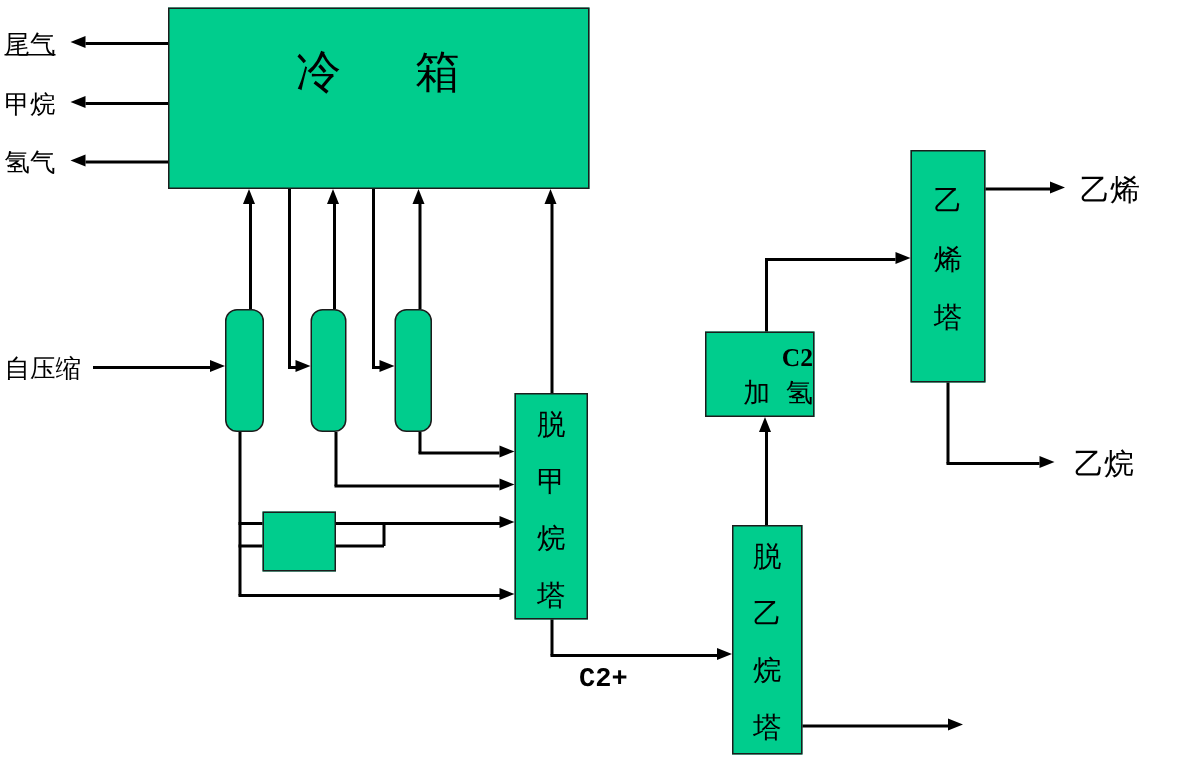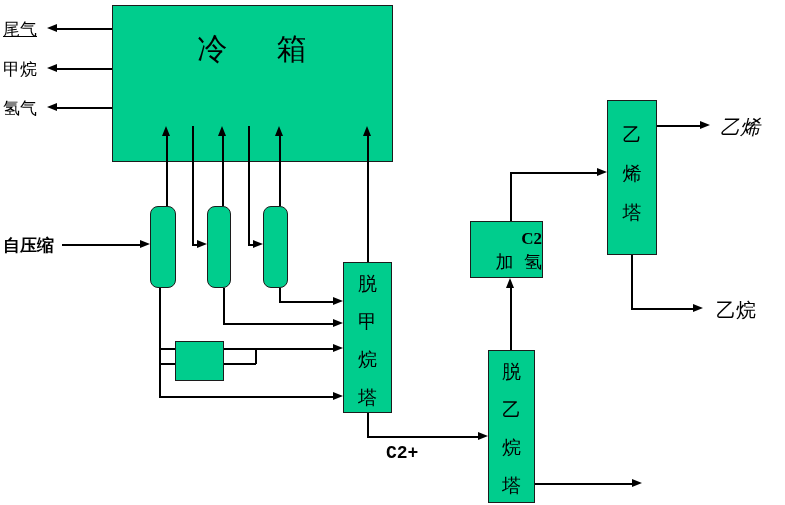--- a/index.html
+++ b/index.html
@@ -31,21 +31,21 @@
   }
   .c2h{position:absolute;left:0;right:0;top:5px;text-align:right;}
   .c2h .l1{font-size:17px;line-height:23px;font-weight:bold;}
   .c2h .l2{font-size:18px;line-height:25px;word-spacing:6px;}
 </style>
 </head>
 <body>
 
 <div id="stage">
 
-  <div class="box" style="left:112px;top:5px;width:281px;height:157px;">
+  <div class="box" style="left:112px;top:5px;width:281px;height:121px;">
     <div class="coldtitle">冷 箱</div>
   </div>
 
   <div class="box rbox" style="left:150px;top:206px;width:26px;height:82px;"></div>
   <div class="box rbox" style="left:207px;top:206px;width:24px;height:82px;"></div>
   <div class="box rbox" style="left:263px;top:206px;width:25px;height:82px;"></div>
 
   <div class="box" style="left:175px;top:341px;width:49px;height:40px;"></div>
 
   <div class="box" style="left:343px;top:262px;width:49px;height:151px;">
@@ -86,21 +86,21 @@
   <div class="al" style="left:47px;top:24px;"></div>
 
   <div class="lbl" style="left:3px;top:60px;">甲烷</div>
   <div class="h" style="left:57px;top:68px;width:55px;"></div>
   <div class="al" style="left:47px;top:64px;"></div>
 
   <div class="lbl" style="left:3px;top:99px;text-align:right;">氢气</div>
   <div class="h" style="left:57px;top:107px;width:55px;"></div>
   <div class="al" style="left:47px;top:103px;"></div>
 
-  <div class="lbl" style="left:3px;top:236px;font-weight:bold;">自压缩</div>
+  <div class="lbl" style="left:3px;top:236px;">自压缩</div>
   <div class="h" style="left:62px;top:244px;width:78px;"></div>
   <div class="ar" style="left:140px;top:240px;"></div>
 
   <div class="v" style="left:166px;top:136px;height:70px;"></div>
   <div class="au" style="left:162px;top:126px;"></div>
 
   <div class="v" style="left:192px;top:126px;height:119px;"></div>
   <div class="h" style="left:192px;top:244px;width:6px;"></div>
   <div class="ar" style="left:197px;top:240px;"></div>
 
@@ -143,21 +143,21 @@
 
   <div class="v" style="left:510px;top:288px;height:62px;"></div>
   <div class="au" style="left:506px;top:278px;"></div>
 
   <div class="v" style="left:510px;top:173px;height:48px;"></div>
   <div class="h" style="left:510px;top:172px;width:87px;"></div>
   <div class="ar" style="left:597px;top:168px;"></div>
 
   <div class="h" style="left:657px;top:125px;width:43px;"></div>
   <div class="ar" style="left:700px;top:121px;"></div>
-  <div class="lbl big" style="left:720px;top:116px;font-style:italic;">乙烯</div>
+  <div class="lbl big" style="left:720px;top:116px;">乙烯</div>
 
   <div class="v" style="left:631px;top:255px;height:54px;"></div>
   <div class="h" style="left:631px;top:308px;width:62px;"></div>
   <div class="ar" style="left:693px;top:304px;"></div>
   <div class="lbl big" style="left:716px;top:299px;">乙烷</div>
 
   <div class="h" style="left:535px;top:483px;width:98px;"></div>
   <div class="ar" style="left:632px;top:479px;"></div>
 
 </div>

